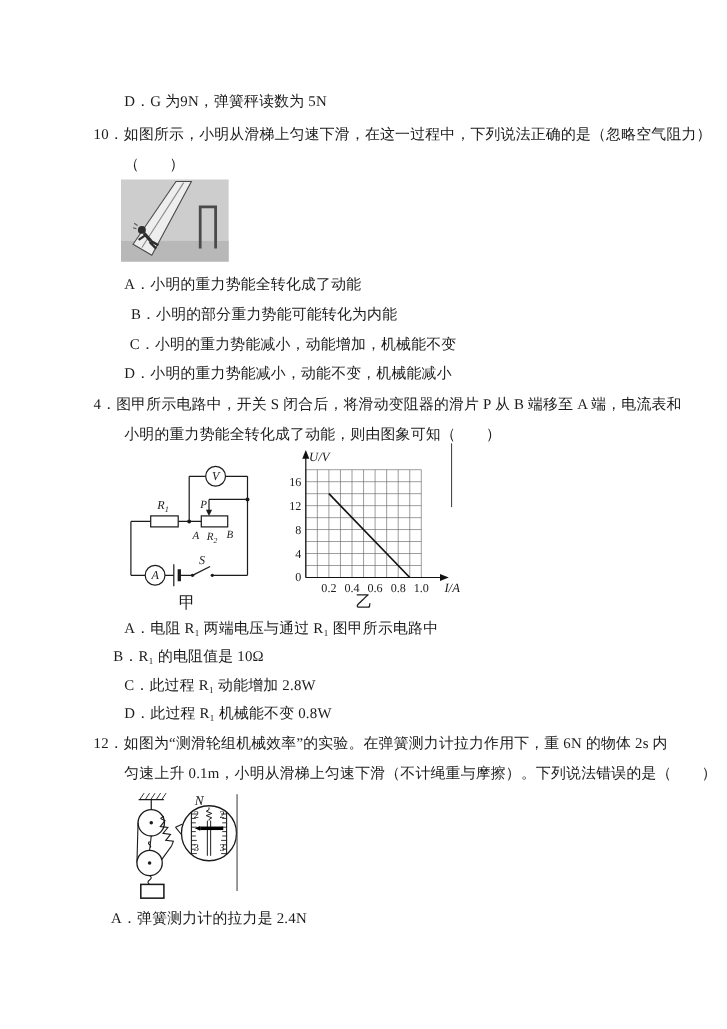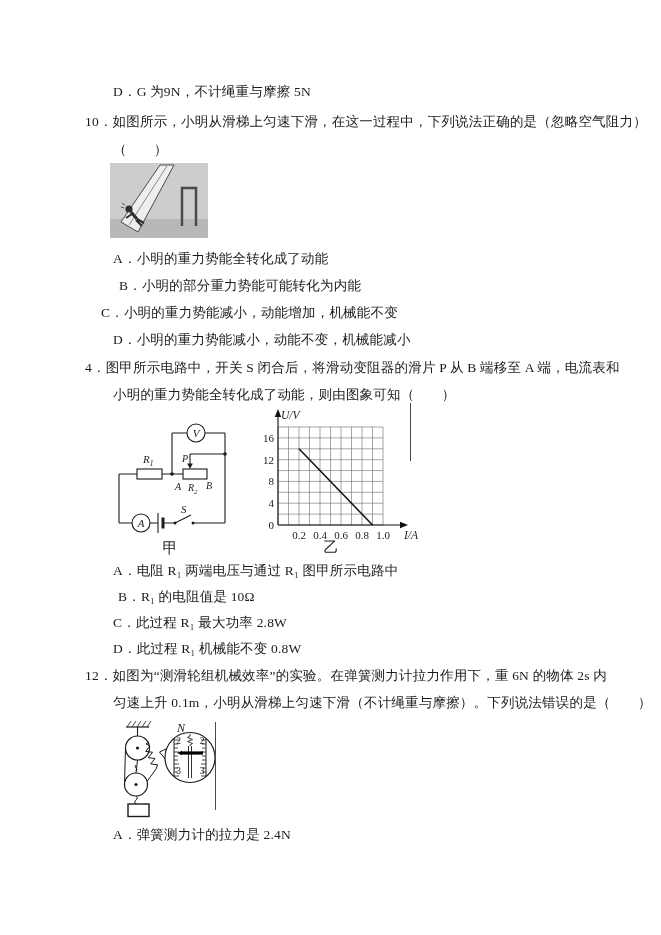--- a/index.html
+++ b/index.html
@@ -9,21 +9,21 @@
     font-family:"Liberation Serif","DejaVu Serif",serif;
   }
   .line{position:absolute;font-size:13.5px;line-height:17px;white-space:pre;letter-spacing:.2px}
   .fig{position:absolute}
   svg text{font-family:"Liberation Serif","DejaVu Serif",serif;fill:#1b1b1b}
   .artifact{position:absolute;width:1px;background:#4a4a4a}
 </style>
 </head>
 <body>
 
-<div class="line" style="left:113px;top:83px">D．G 为9N，不计绳重与摩擦 5N</div>
+<div class="line" style="left:113px;top:83px">D．G 为9N，弹簧秤读数为 5N</div>
 
 <div class="line" style="left:85px;top:113px">10．如图所示，小明从滑梯上匀速下滑，在这一过程中，下列说法正确的是（忽略空气阻力）</div>
 <div class="line" style="left:113px;top:141px">（　　）</div>
 
 <svg class="fig" style="left:110px;top:163px" width="98" height="75" viewBox="0 0 98 75">
   <rect x="0" y="0" width="98" height="75" fill="#cdcdcd"></rect>
   <rect x="0" y="56" width="98" height="19" fill="#b8b8b8"></rect>
   <path d="M72 63 V25 H86 V63" fill="none" stroke="#4a4a4a" stroke-width="2.5"></path>
   <polygon points="50,2 64,2 28,69 11,59" fill="#eeeeee" stroke="#4a4a4a" stroke-width="1"></polygon>
   <line x1="57" y1="3" x2="19" y2="62" stroke="#8a8a8a" stroke-width="1"></line>
@@ -31,21 +31,21 @@
     <circle cx="19" cy="46" r="3.6" fill="#2e2e2e"></circle>
     <path d="M21 49 L27 56" stroke="#2e2e2e" stroke-width="3" fill="none"></path>
     <path d="M27 56 L34 60 M26 57 L32 63" stroke="#2e2e2e" stroke-width="2.2" fill="none"></path>
     <path d="M22 51 L16 55" stroke="#2e2e2e" stroke-width="2" fill="none"></path>
     <path d="M12 40 L15 42 M11 44 L14 45" stroke="#555555" stroke-width="1" fill="none"></path>
   </g>
 </svg>
 
 <div class="line" style="left:113px;top:250px">A．小明的重力势能全转化成了动能</div>
 <div class="line" style="left:119px;top:277px">B．小明的部分重力势能可能转化为内能</div>
-<div class="line" style="left:101px;top:304px">C．小明的重力势能减小，动能增加，机械能不变</div>
+<div class="line" style="left:118px;top:304px">C．小明的重力势能减小，动能增加，机械能不变</div>
 <div class="line" style="left:113px;top:331px">D．小明的重力势能减小，动能不变，机械能减小</div>
 
 <div class="line" style="left:85px;top:359px">4．图甲所示电路中，开关 S 闭合后，将滑动变阻器的滑片 P 从 B 端移至 A 端，电流表和</div>
 <div class="line" style="left:113px;top:386px">小明的重力势能全转化成了动能，则由图象可知（　　）</div>
 
 <svg class="fig" style="left:113px;top:416px" width="122" height="142" viewBox="0 0 122 142">
   <path d="M6 58 H24 M49 58 H70 M6 58 V107 M6 107 H19 M37 107 H45 M50 107 H62 M80 107 H112 M112 17 V107 M92 17 H112 M74 17 H59 M59 17 V58 M77 38 H112 M77 38 V48" fill="none" stroke="#1b1b1b" stroke-width="1.1"></path>
   <line x1="45" y1="97" x2="45" y2="117" stroke="#1b1b1b" stroke-width="1.1"></line>
   <line x1="50" y1="101.5" x2="50" y2="112.5" stroke="#1b1b1b" stroke-width="3"></line>
   <line x1="62" y1="107" x2="78" y2="99" stroke="#1b1b1b" stroke-width="1.2"></line>
@@ -85,22 +85,22 @@
   <text x="67" y="132.5" text-anchor="middle" font-size="11">0.4</text>
   <text x="88" y="132.5" text-anchor="middle" font-size="11">0.6</text>
   <text x="109" y="132.5" text-anchor="middle" font-size="11">0.8</text>
   <text x="130" y="132.5" text-anchor="middle" font-size="11">1.0</text>
   <text x="28" y="13" font-size="11.5" font-style="italic">U/V</text>
   <text x="151" y="132.5" font-size="11.5" font-style="italic">I/A</text>
   <text x="78" y="146" text-anchor="middle" font-size="15">乙</text>
 </svg>
 
 <div class="line" style="left:113px;top:562px">A．电阻 R₁ 两端电压与通过 R₁ 图甲所示电路中</div>
-<div class="line" style="left:118px;top:588px">B．R₁ 的电阻值是 10Ω</div>
-<div class="line" style="left:113px;top:614px">C．此过程 R₁ 最大功率 2.8W</div>
+<div class="line" style="left:103px;top:588px">B．R₁ 的电阻值是 10Ω</div>
+<div class="line" style="left:113px;top:614px">C．此过程 R₁ 动能增加 2.8W</div>
 <div class="line" style="left:113px;top:640px">D．此过程 R₁ 机械能不变 0.8W</div>
 
 <div class="line" style="left:85px;top:667px">12．如图为“测滑轮组机械效率”的实验。在弹簧测力计拉力作用下，重 6N 的物体 2s 内</div>
 <div class="line" style="left:113px;top:694px">匀速上升 0.1m，小明从滑梯上匀速下滑（不计绳重与摩擦）。下列说法错误的是（　　）</div>
 
 <svg class="fig" style="left:96px;top:718px" width="140" height="100" viewBox="0 0 140 100">
   <path d="M30 9 H53" stroke="#1b1b1b" stroke-width="1.2"></path>
   <path d="M31 9 L35 3 M36 9 L40 3 M41 9 L45 3 M46 9 L50 3 M51 9 L55 3" stroke="#1b1b1b" stroke-width="0.8"></path>
   <path d="M41.5 9 V18" stroke="#1b1b1b" stroke-width="1.1"></path>
   <circle cx="41.5" cy="30" r="12" fill="#ffffff" stroke="#1b1b1b" stroke-width="1.2"></circle>
@@ -123,16 +123,16 @@
   <path d="M92.5 28 V60 M95.5 28 V60" stroke="#1b1b1b" stroke-width="0.9"></path>
   <polyline points="94,16 94,18 91.5,19.5 96.5,21.5 91.5,23.5 96.5,25.5 94,27 94,28" fill="none" stroke="#1b1b1b" stroke-width="0.9"></polyline>
   <path d="M81 35 L86 32.8 L86 37.2 Z" fill="#000000"></path>
   <rect x="86" y="33.4" width="21" height="3.2" fill="#000000"></rect>
   <text x="82.5" y="26" text-anchor="middle" font-size="9.5">2</text>
   <text x="106" y="26" text-anchor="middle" font-size="9.5">2</text>
   <text x="82.5" y="56" text-anchor="middle" font-size="9.5">3</text>
   <text x="106" y="56" text-anchor="middle" font-size="9.5">3</text>
 </svg>
 
-<div class="line" style="left:113px;top:826px">A．弹簧测力计的拉力是 2.4N</div>
+<div class="line" style="left:101px;top:826px">A．弹簧测力计的拉力是 2.4N</div>
 
 <div class="artifact" style="left:410px;top:403px;height:58px"></div>
 <div class="artifact" style="left:215px;top:722px;height:88px"></div>
 
 </body></html>

